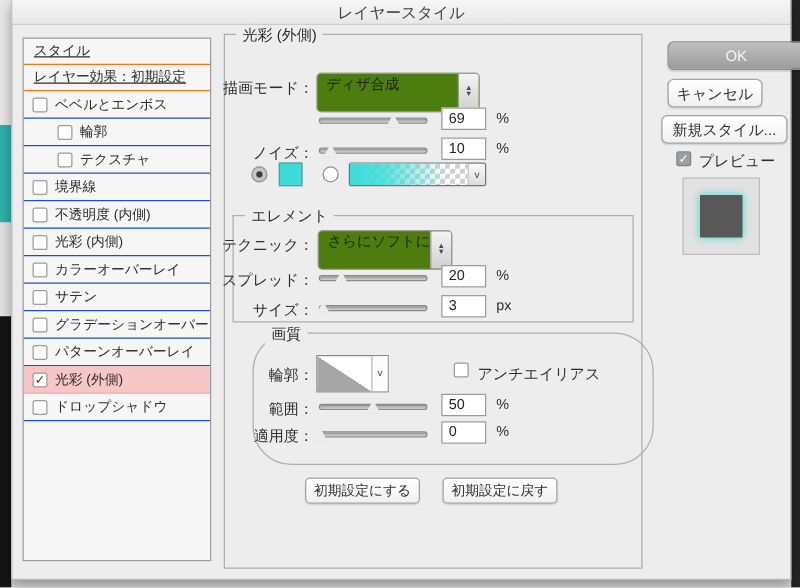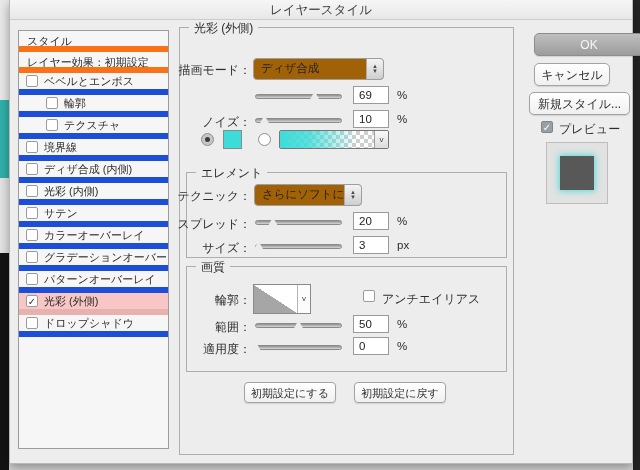--- a/index.html
+++ b/index.html
@@ -20,47 +20,47 @@
     background:#ededed; border:1px solid #b9b9b9; border-top:none;
     box-shadow:0 4px 10px rgba(0,0,0,.35); }
   .titlebar { position:absolute; left:0; top:0; width:100%; height:20px;
     background:linear-gradient(#f6f6f6,#e8e8e8); border-bottom:1px solid #cccccc;
     text-align:center; font-size:12.5px; color:#424242; line-height:20px; }
 
   
   .sidebar { position:absolute; left:8px; top:30px; width:151px; height:419px;
     background:#f6f6f6; border:1px solid #9c9c9c; }
   .sb-row { height:21px; line-height:21px; padding-left:8px; font-size:11px;
-    color:#2b2b2b; border-bottom:6px solid #f97316; white-space:nowrap; overflow:hidden; }
+    color:#2b2b2b; border-bottom:1px solid #f97316; white-space:nowrap; overflow:hidden;text-decoration:underline; }
   .sb-item { display:flex; align-items:center; height:22px; padding-left:7px;
-    font-size:11px; color:#2b2b2b; border-bottom:6px solid #1d4ed8;
+    font-size:11px; color:#2b2b2b; border-bottom:1px solid #1d4ed8;
     white-space:nowrap; overflow:hidden; }
   .sb-item.indent { padding-left:27px; }
   .sb-item.selected { background:#f8c7c5; border-bottom-color:#e7b1af; }
   .cb { width:12px; height:12px; background:#fff; border:1px solid #9b9b9b;
     border-radius:2px; font-size:10px; line-height:11px; text-align:center;
     color:#2f2f2f; flex:0 0 auto; }
   .sb-item .cb { margin-right:6px; }
 
   
   .fs { position:absolute; border:1px solid #aeaeae; }
   .fs-legend { position:absolute; top:-8px; left:9px; background:#ededed;
     padding:0 5px; font-size:12px; color:#2c2c2c; }
   .fs-outer { left:169px; top:27px; width:335px; height:428px; }
   .fs-structure { left:176px; top:45px;  width:321px; height:117px; }
   .fs-elements  { left:176px; top:172px; width:321px; height:86px; }
-  .fs-quality   { left:176px; top:266px; width:321px; height:106px; }
+  .fs-quality   { left:192px; top:266px; width:321px; height:106px;border-radius:31px; }
 
   .lbl { position:absolute; left:85px; width:156px; text-align:right;
     font-size:12px; color:#2d2d2d; white-space:nowrap; }
   .lbl-blend{top:62px} .lbl-opacity{top:90px} .lbl-noise{top:114px}
   .lbl-technique{top:188px} .lbl-spread{top:216px} .lbl-size{top:240px}
   .lbl-contour{top:292px} .lbl-range{top:319px} .lbl-jitter{top:341px}
 
-  .select { position:absolute; height:22px; background:#a16207;
+  .select { position:absolute; height:32px; background:#4d7c0f;
     border:1px solid #9e9e9e; border-radius:4px; font-size:11.5px; color:#222;
     line-height:18px; padding-left:7px; }
   .select .stepper { position:absolute; right:0; top:0; bottom:0; width:17px;
     background:linear-gradient(#f4f4f4,#cfcfcf); border-left:1px solid #ababab;
     border-radius:0 3px 3px 0; display:flex; flex-direction:column;
     align-items:center; justify-content:center; color:#4a4a4a; }
   .select .stepper span { font-size:6px; line-height:5px; }
   .sel-blend { left:243px; top:58px; width:131px; }
   .sel-technique { left:244px; top:184px; width:108px; }
 
@@ -162,33 +162,33 @@
       <div class="sb-item indent">
         <span class="cb"></span>
         <span>テクスチャ</span>
       </div>
       <div class="sb-item">
         <span class="cb"></span>
         <span>境界線</span>
       </div>
       <div class="sb-item">
         <span class="cb"></span>
-        <span>ディザ合成 (内側)</span>
+        <span>不透明度 (内側)</span>
       </div>
       <div class="sb-item">
         <span class="cb"></span>
         <span>光彩 (内側)</span>
       </div>
       <div class="sb-item">
         <span class="cb"></span>
+        <span>カラーオーバーレイ</span>
+      </div>
+      <div class="sb-item">
+        <span class="cb"></span>
         <span>サテン</span>
-      </div>
-      <div class="sb-item">
-        <span class="cb"></span>
-        <span>カラーオーバーレイ</span>
       </div>
       <div class="sb-item">
         <span class="cb"></span>
         <span>グラデーションオーバーレイ</span>
       </div>
       <div class="sb-item">
         <span class="cb"></span>
         <span>パターンオーバーレイ</span>
       </div>
       <div class="sb-item selected">

